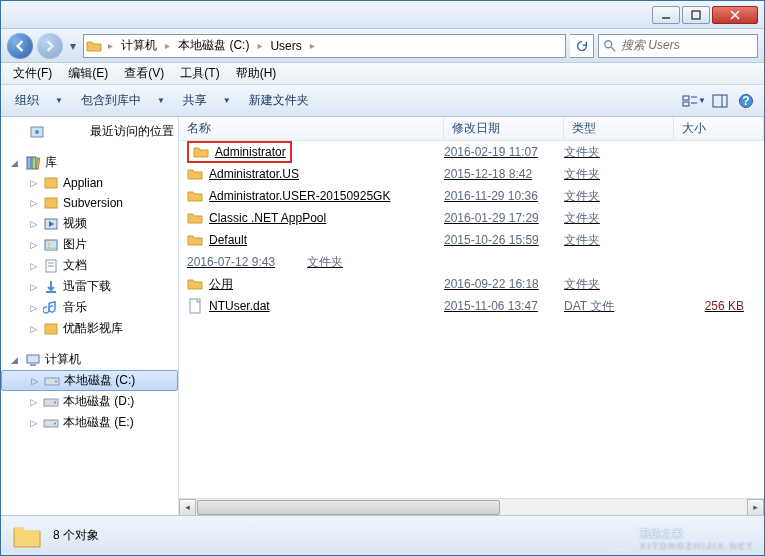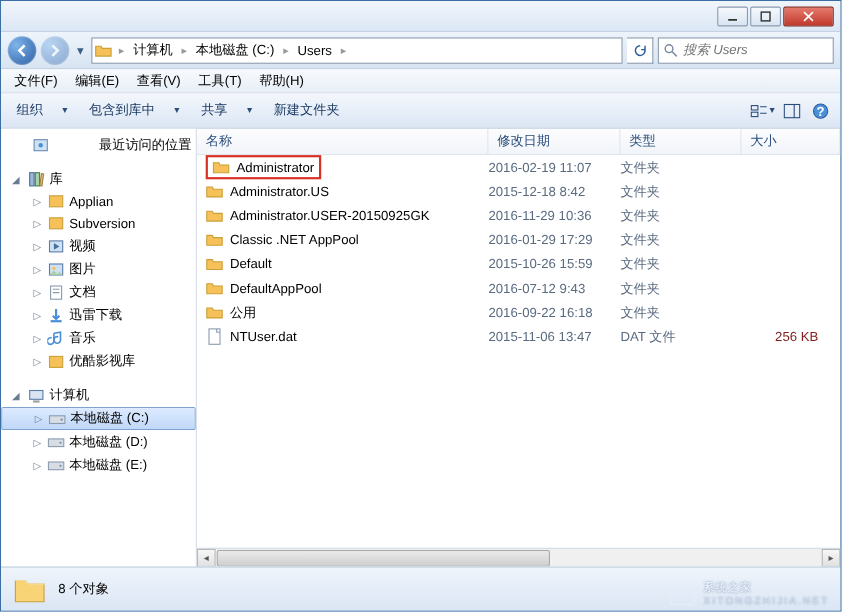--- a/index.html
+++ b/index.html
@@ -51,21 +51,21 @@
 
 .content { flex:1; display:flex; flex-direction:column; overflow:hidden; }
 .cols { height: 24px; display:flex; align-items:center; border-bottom:1px solid #e0e6ee; background: linear-gradient(to bottom,#fdfdfe,#f1f4f9); }
 .col { padding:4px 8px; border-right:1px solid #e0e6ee; color:#2a4d7c; cursor:pointer; }
 .col.name { width: 265px; }
 .col.date { width: 120px; }
 .col.type { width: 110px; }
 .col.size { flex:1; }
 
 .files { flex:1; overflow:auto; }
-.row { display:flex; align-items:center; height:22px; padding-left:8px; cursor:pointer; }
+.row { display:flex; align-items:center; height:22px; padding-left:8px; cursor:pointer;text-decoration:underline; }
 .row .cell-name { width: 257px; display:flex; align-items:center; gap:6px; }
 .row .cell-date { width: 120px; color:#5a6b80; }
 .row .cell-type { width: 110px; color:#5a6b80; }
 .row .cell-size { flex:1; text-align:right; padding-right:20px; color:#7f1d1d; }
 .row.hl .cell-name .lab { }
 .row.hl .namebox { border:2px solid #d93025; padding:1px 4px; display:inline-flex; align-items:center; gap:6px; }
 .fico { width:16px; height:16px; flex-shrink:0; }
 
 .hscroll { height:17px; background:#f0f0f0; border-top:1px solid #d5dde8; display:flex; align-items:center; }
 .hscroll .arrow { width:17px; height:17px; background:linear-gradient(to bottom,#f7f7f7,#e0e0e0); border:1px solid #b8b8b8; display:flex; align-items:center; justify-content:center; font-size:9px; color:#555; cursor:pointer; }
@@ -369,26 +369,20 @@
             <svg class="fico" viewBox="0 0 16 16">
               <path d="M1 4h5l1 2h8v7H1z" fill="#f6c158" stroke="#caa039"></path>
             </svg>
             <span class="lab">Default</span>
           </div>
           <div class="cell-date">2015-10-26 15:59</div>
           <div class="cell-type">文件夹</div>
           <div class="cell-size"></div>
         </div>
         <div class="row">
-          <div class="cell-name">
-            <svg class="fico" viewBox="0 0 16 16">
-              <path d="M1 4h5l1 2h8v7H1z" fill="#f6c158" stroke="#caa039"></path>
-            </svg>
-            <span class="lab">DefaultAppPool</span>
-          </div>
           <div class="cell-date">2016-07-12 9:43</div>
           <div class="cell-type">文件夹</div>
           <div class="cell-size"></div>
         </div>
         <div class="row">
           <div class="cell-name">
             <svg class="fico" viewBox="0 0 16 16">
               <path d="M1 4h5l1 2h8v7H1z" fill="#f6c158" stroke="#caa039"></path>
             </svg>
             <span class="lab">公用</span>

